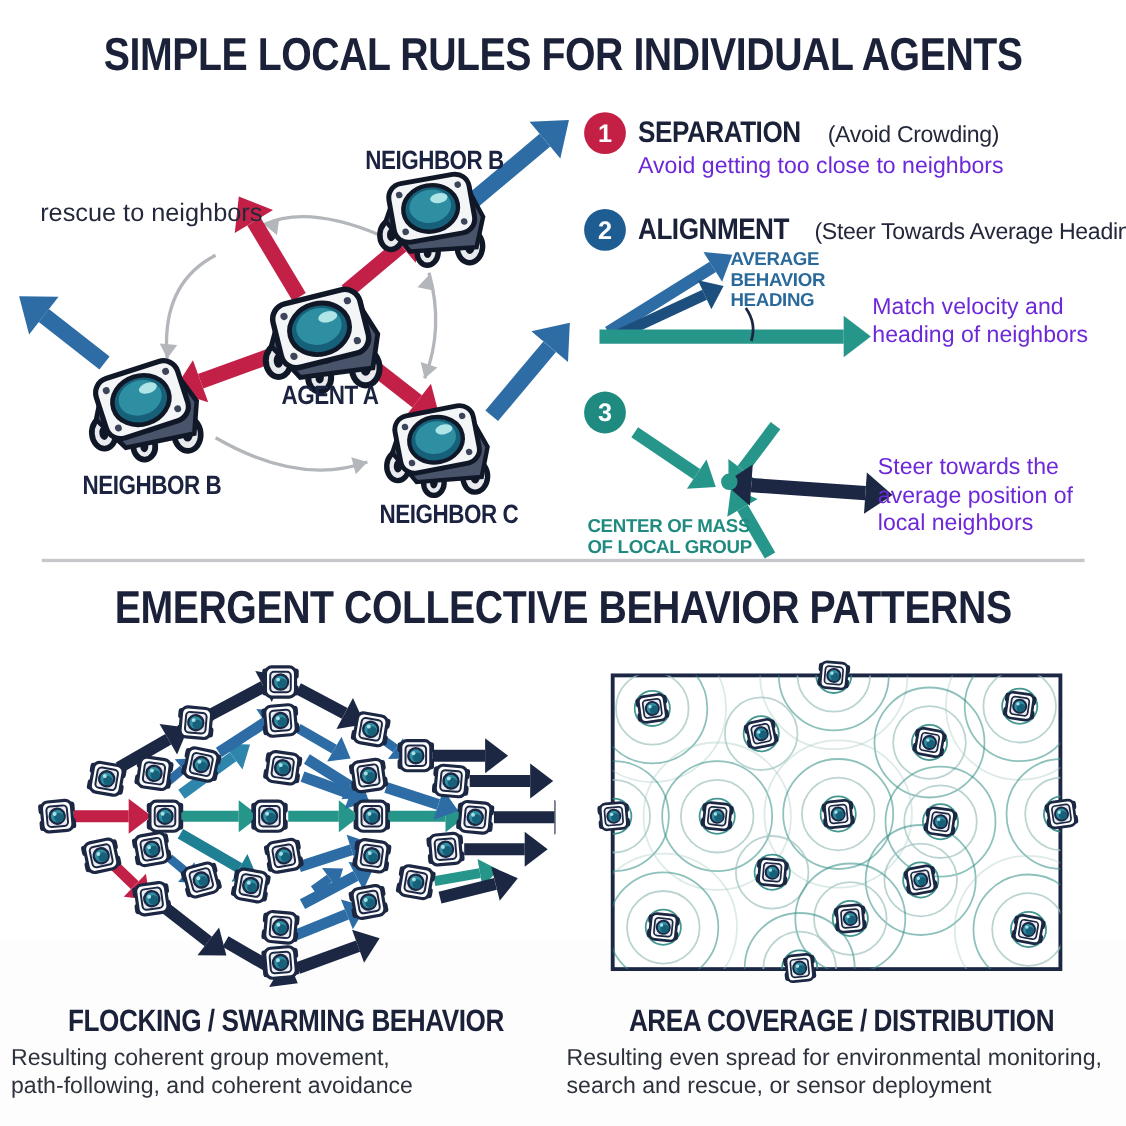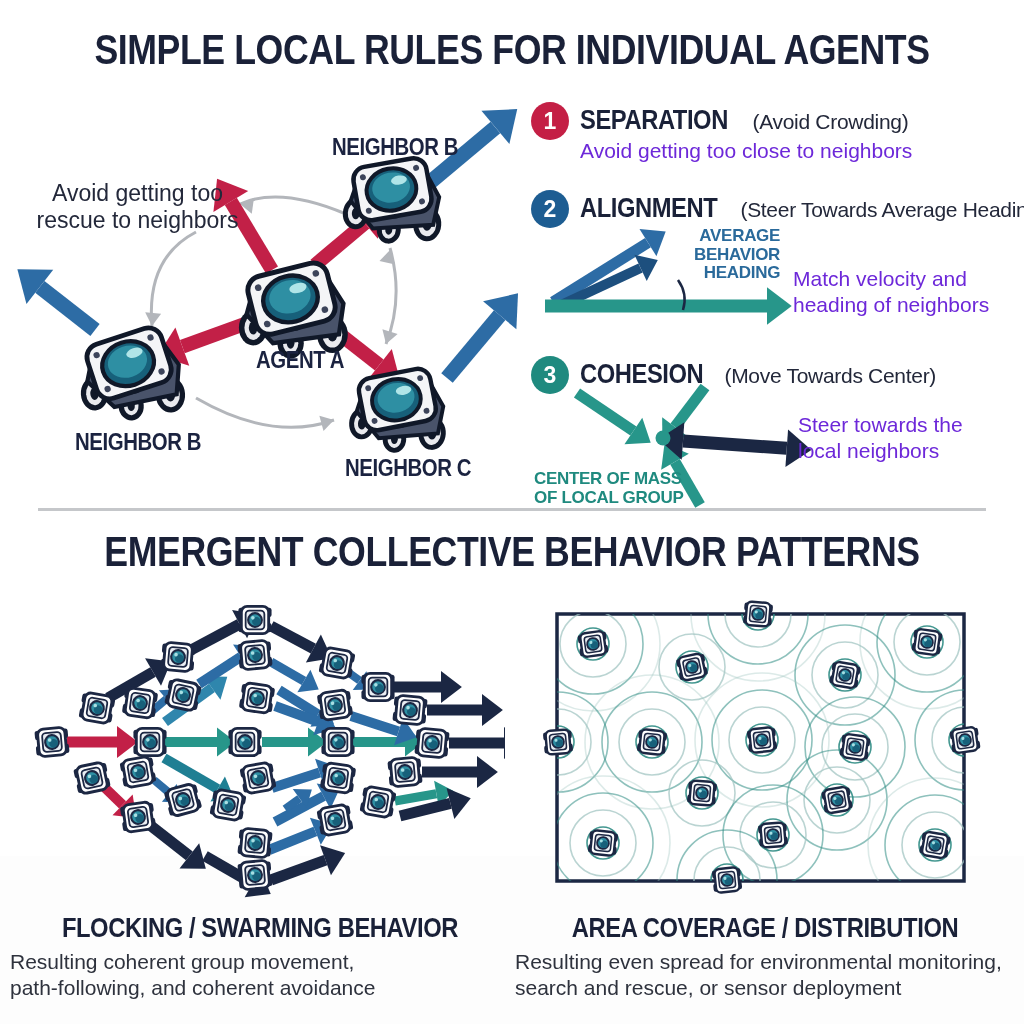--- a/index.html
+++ b/index.html
@@ -110,21 +110,20 @@
         <polygon points="508.0280308703626,193.35208903535295 506.370050632134,229.16498617492604 473.0471173564585,201.20372515356158" fill="#2d6ca5"></polygon>
       </g>
       <use href="#rover" xlink:href="#rover" transform="translate(385 98) rotate(4) scale(1)"></use>
       <use href="#rover" xlink:href="#rover" transform="translate(285 208) rotate(0) scale(1.1)"></use>
       <use href="#rover" xlink:href="#rover" transform="translate(123 272) rotate(-4) scale(1.05)"></use>
       <use href="#rover" xlink:href="#rover" transform="translate(390 308) rotate(3) scale(0.98)"></use>
     </svg>
 
   <div class="abs dlabel cond" style="left:320px; top:133px; width:150px;">NEIGHBOR B</div>
   <div class="abs note" style="left:25px; top:180px; width:225px;">
-    <div>Avoid getting too</div>
     <div>rescue to neighbors</div>
   </div>
   <div class="abs dlabel cond" style="left:225px; top:346px; width:150px;">AGENT A</div>
   <div class="abs dlabel cond" style="left:58px; top:428px; width:160px;">NEIGHBOR B</div>
   <div class="abs dlabel cond" style="left:328px; top:454px; width:160px;">NEIGHBOR C</div>
 
   <div class="abs badge" style="left: 531px; top: 102px; background: rgb(196, 31, 69);">1</div>
   <div class="abs" style="left:580px; top:105px; white-space:nowrap;">
     <span class="rule-title condl">SEPARATION</span>
     <span class="rule-qual">(Avoid Crowding)</span>
@@ -144,35 +143,31 @@
       <g>
         <line x1="24" y1="84" x2="105.56770083329849" y2="45.96435644333705" stroke="#1d4f7e" stroke-width="10"></line>
         <polygon points="122.78754878699483,37.934609470263766 111.69566562853863,59.105819355368475 99.43973603805834,32.82289353130563" fill="#1d4f7e"></polygon>
       </g>
       <g>
         <line x1="10" y1="84" x2="232" y2="84" stroke="#27968a" stroke-width="13"></line>
         <polygon points="256.7,84 232,102.85 232,65.15" fill="#27968a"></polygon>
       </g>
       <path d="M 143 58 Q 153 72 148 88" fill="none" stroke="#1b2743" stroke-width="2.5"></path>
     </svg>
-  <div class="abs annot-blue" style="left:694px; top:227px;text-align:right;">
+  <div class="abs annot-blue" style="left:664px; top:227px;">
     <div>AVERAGE</div>
     <div>BEHAVIOR</div>
     <div>HEADING</div>
   </div>
   <div class="abs rule-desc" style="left:793px; top:266px;">
     <div>Match velocity and</div>
     <div>heading of neighbors</div>
   </div>
 
   <div class="abs badge" style="left: 531px; top: 356px; background: rgb(31, 138, 127);">3</div>
-  <div class="abs" style="left:580px; top:359px; white-space:nowrap;">
-    <span class="rule-title condl">COHESION</span>
-    <span class="rule-qual">(Move Towards Center)</span>
-  </div>
   <svg id="cohesion-svg" class="abs" style="left:535px; top:383px;" width="285" height="135" viewBox="0 0 285 135">
       <g>
         <line x1="42" y1="10" x2="98.37455493374283" y2="48.02511743601079" stroke="#27968a" stroke-width="11"></line>
         <polygon points="115.7014402001432,59.712249118549394 89.45542812338442,61.2482667182637 107.29368174410124,34.801968153757876" fill="#27968a"></polygon>
       </g>
       <g>
         <line x1="170" y1="4" x2="139.90924884239757" y2="43.93177550236464" stroke="#27968a" stroke-width="11"></line>
         <polygon points="127.33131485851976,60.623257662353055 127.17101245714326,34.33282588308947 152.64748522765188,53.530725121639804" fill="#27968a"></polygon>
       </g>
       <g>
@@ -185,20 +180,21 @@
         <polygon points="123.36016795858234,56.2770150985201 149.31490953007676,39.195917652602304 146.68509046992324,76.80408234739767" fill="#1b2743"></polygon>
       </g>
       <circle cx="128" cy="55" r="7.5" fill="#27968a"></circle>
     </svg>
   <div class="abs annot-teal" style="left:534px; top:470px;">
     <div>CENTER OF MASS</div>
     <div>OF LOCAL GROUP</div>
   </div>
   <div class="abs rule-desc" style="left:798px; top:412px;">
     <div>Steer towards the</div>
+    <div>average position of</div>
     <div>local neighbors</div>
   </div>
 
   <div class="abs divider" style="left:38px; top:508px; width:948px;"></div>
 
   <div class="abs main-title cond" style="top:528px; left:0;">EMERGENT COLLECTIVE BEHAVIOR PATTERNS</div>
 
   <svg id="flock-svg" class="abs" style="left:15px; top:588px;" width="490" height="322" viewBox="0 0 490 322">
       <g>
         <line x1="52" y1="154" x2="102" y2="154" stroke="#c22047" stroke-width="11"></line>

